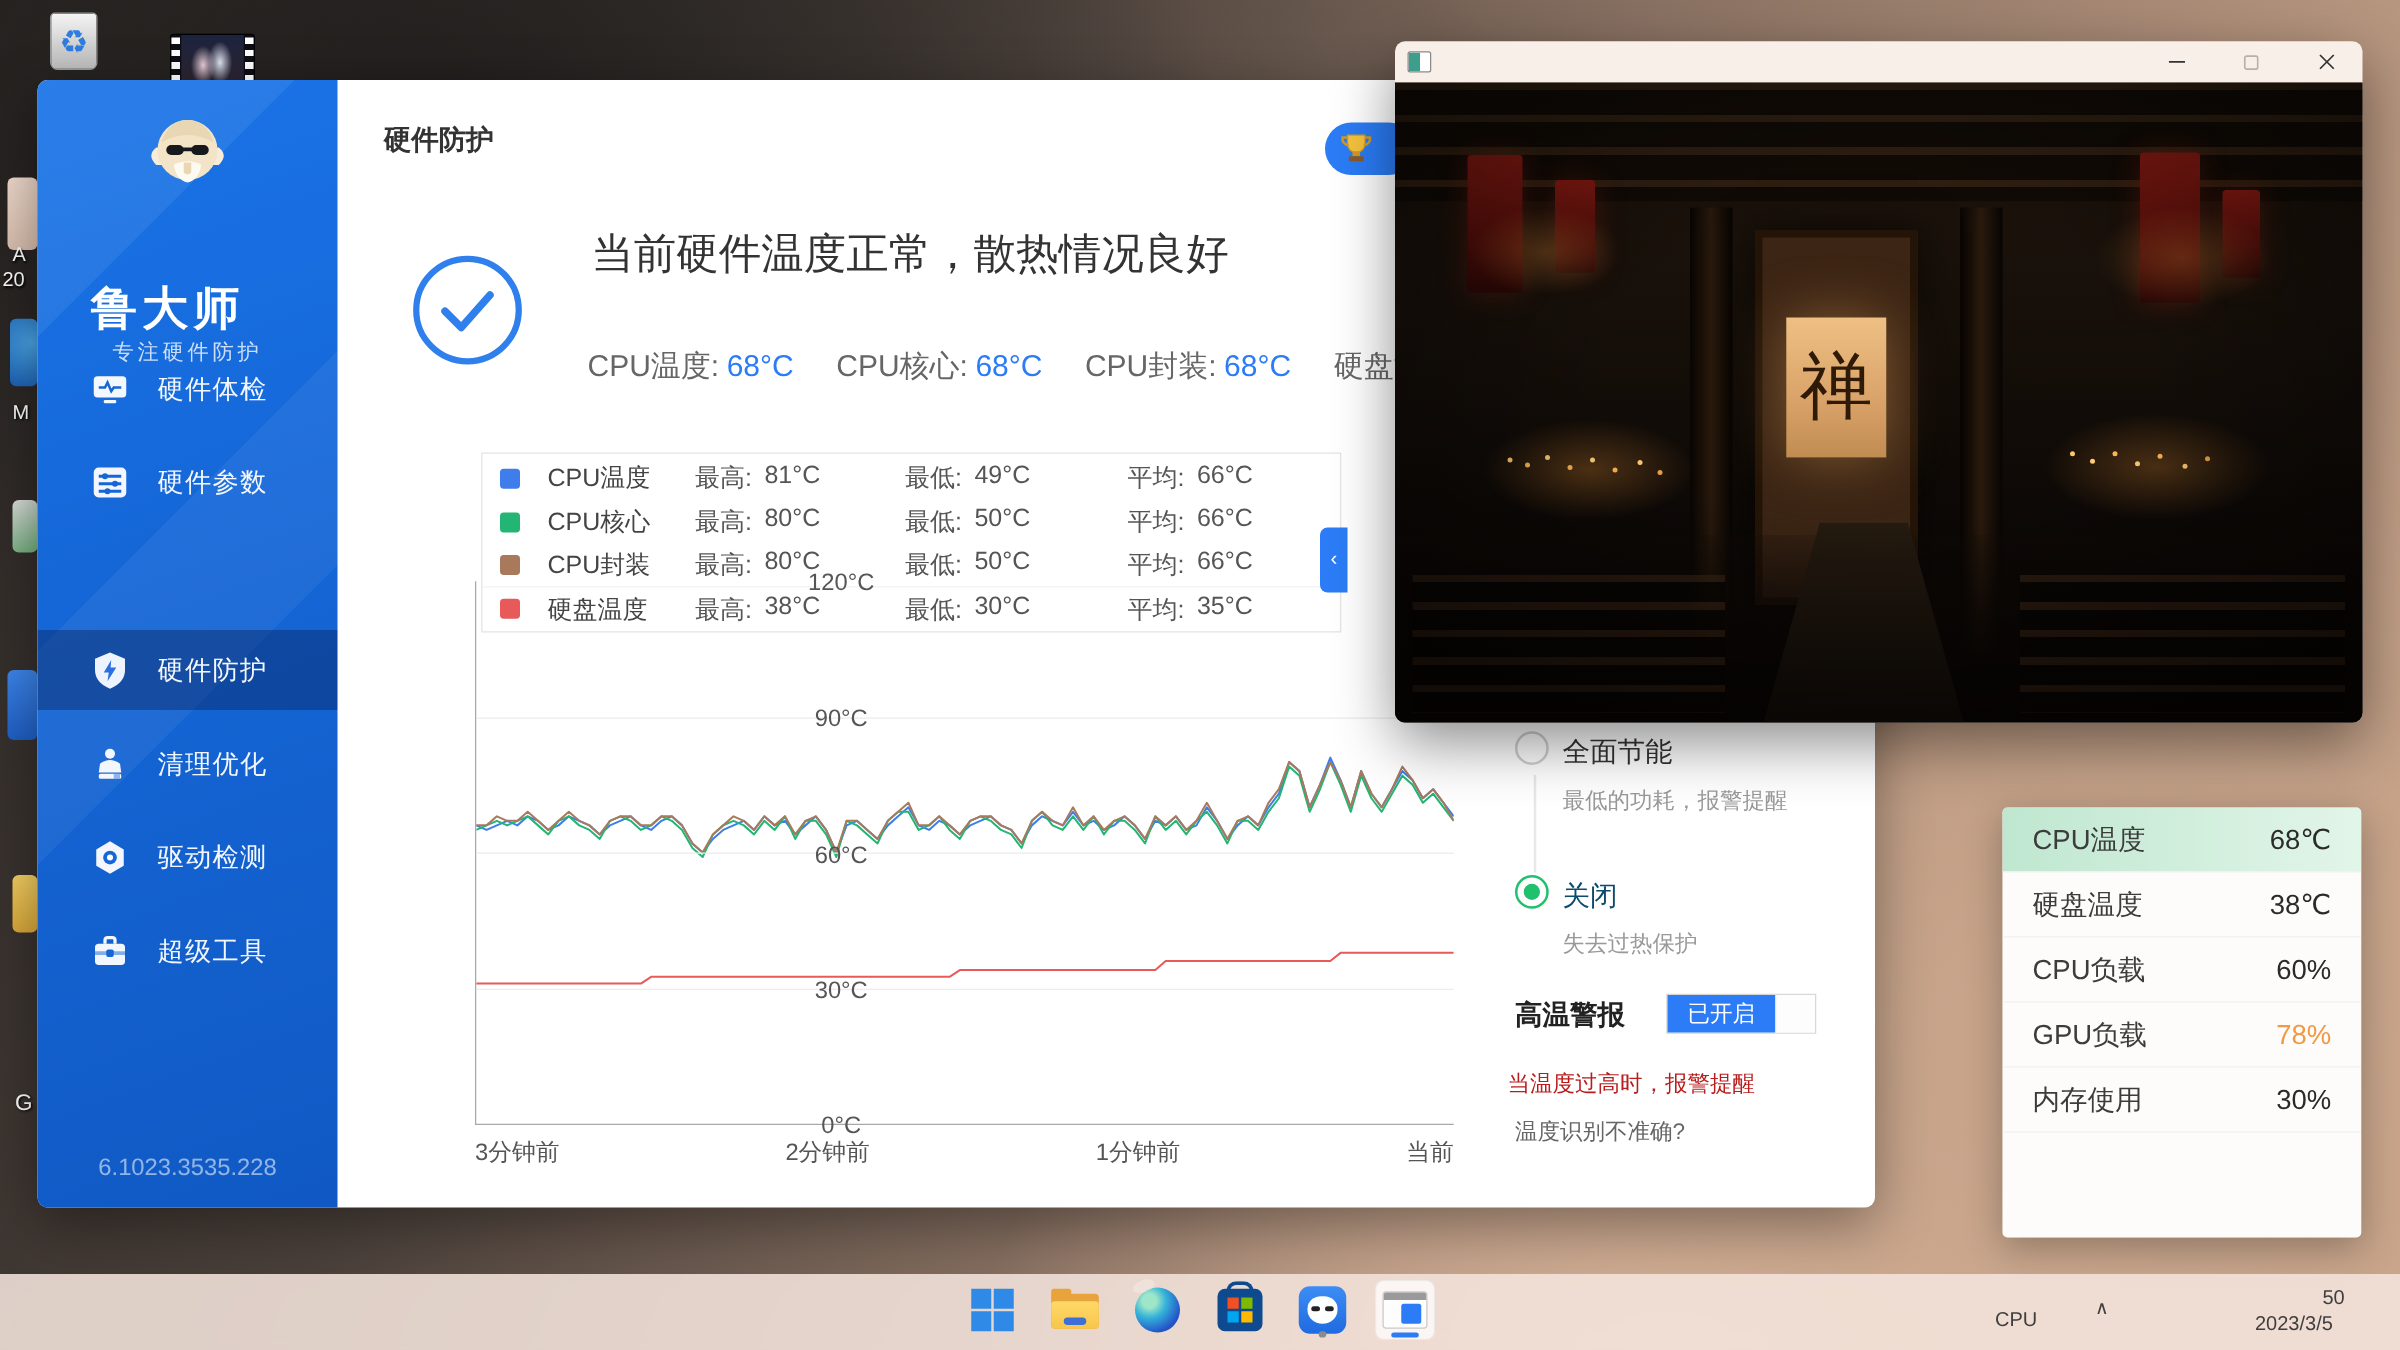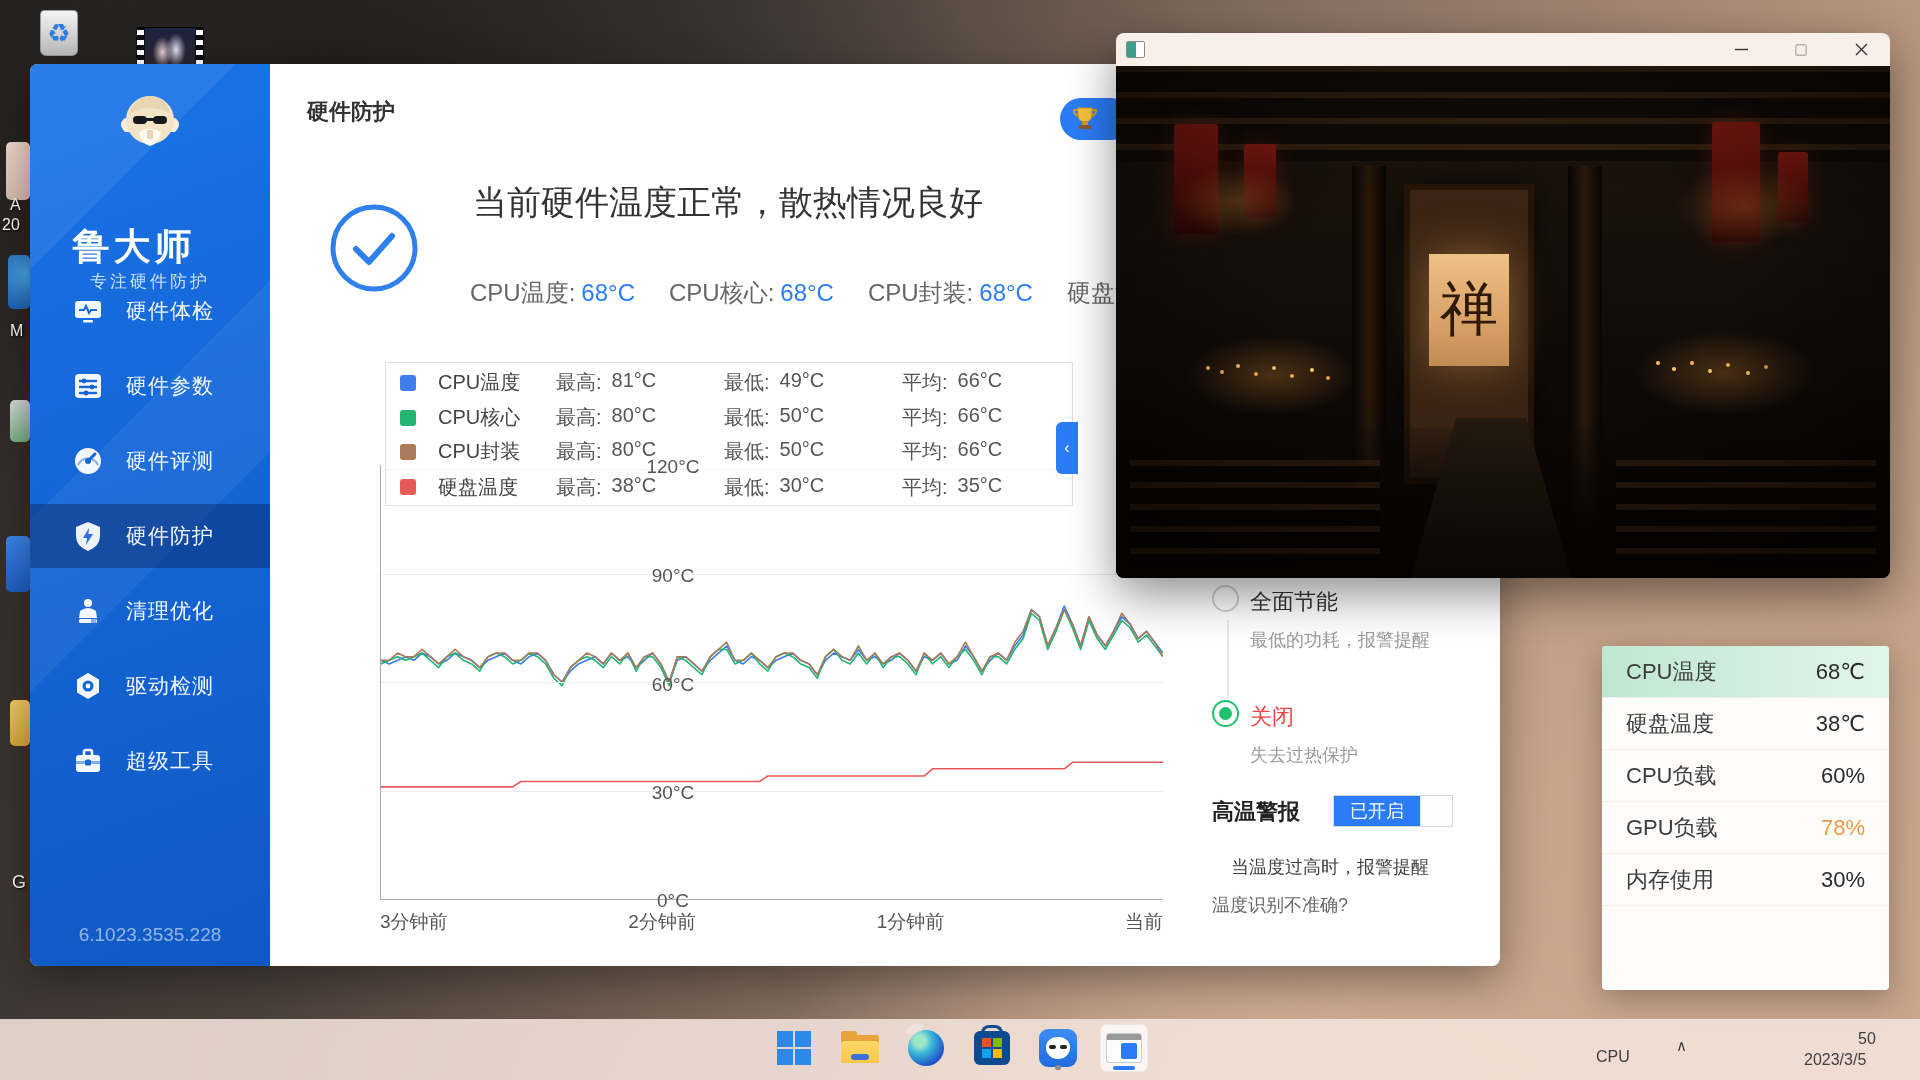--- a/index.html
+++ b/index.html
@@ -73,30 +73,30 @@
   .ylab { position:absolute; right:792px; width:70px; text-align:center; font-size:19px; color:#555; }
   .xlabs { left:350px; top:845px; width:783px; display:flex; justify-content:space-between;
     font-size:19px; color:#555; }
   .plot svg { width:100%; height:100%; display:block; }
   .radio { position:absolute; width:27px; height:27px; border-radius:50%; background:#fff;
     border:2px solid #d0d0d0; cursor:pointer; }
   .radio.sel { border-color:#21c06d; }
   .radio.sel::after { content:""; position:absolute; left:5px; top:5px; width:13px; height:13px;
     border-radius:50%; background:#21c06d; }
   .opt-title { font-size:22px; color:#333; }
-  .opt-title.green { color:#ef4444; }
+  .opt-title.green { color:#0c4a6e; }
   .opt-sub { font-size:18px; color:#999; margin-top:12px; }
   .vline { position:absolute; left:1197px; top:556px; width:2px; height:78px; background:#e8e8e8; }
   .alarm-label { left:1182px; top:733px; font-size:22px; font-weight:bold; color:#222; }
   .toggle { left:1303px; top:731px; width:120px; height:32px; background:#fff; border:1px solid #d8d8d8;
     display:flex; cursor:pointer; }
   .toggle .on { width:86px; background:#2b7cf6; color:#fff; font-size:18px; display:flex;
     align-items:center; justify-content:center; }
   .toggle .knob { flex:1; background:#fdfdfd; border-left:1px solid #e2e2e2; }
-  .alarm-desc { left:1201px; top:791px; font-size:18px; color:#404040; }
+  .alarm-desc { left:1176px; top:791px; font-size:18px; color:#b91c1c; }
   .alarm-link { left:1182px; top:829px; font-size:18px; color:#666; cursor:pointer; }
 
   .trophy-pill { left:1060px; top:98px; width:72px; height:42px; border-radius:21px; background:#2b7cf6;
     display:flex; align-items:center; justify-content:flex-start; padding-left:12px; }
 
   
   .game { left:1116px; top:33px; width:774px; height:545px; border-radius:8px;
     box-shadow:0 16px 48px rgba(0,0,0,.45); background:#f7efe8; }
   .gtitle { position:absolute; left:0; top:0; right:0; height:33px; display:flex; align-items:center; }
   .gicon { margin-left:10px; width:19px; height:17px; background:#fff; border:1px solid #8a8a8a;
@@ -242,31 +242,20 @@
               </g>
               <g fill="#1566d6">
                 <circle cx="12" cy="11" r="2.4"></circle>
                 <circle cx="20" cy="17" r="2.4"></circle>
                 <circle cx="14" cy="23" r="2.4"></circle>
               </g>
             </svg>
           </span>
         <span class="nlabel">硬件参数</span>
       </div>
-      <div class="nav-item" style="top:365px">
-        <span class="nicon">
-            <svg viewBox="0 0 32 32">
-              <circle cx="16" cy="16" r="13" fill="rgba(255,255,255,.95)"></circle>
-              <path d="M16 16 L23 9" stroke="#1566d6" stroke-width="3" stroke-linecap="round"></path>
-              <circle cx="16" cy="16" r="3" fill="#1566d6"></circle>
-              <path d="M6 20 a11 11 0 0 1 20 0" fill="none" stroke="#1566d6" stroke-width="2" opacity=".5"></path>
-            </svg>
-          </span>
-        <span class="nlabel">硬件评测</span>
-      </div>
       <div class="nav-item active" style="top:440px">
         <span class="nicon">
             <svg viewBox="0 0 32 32">
               <path d="M16 2 L28 7 V16 Q28 26 16 31 Q4 26 4 16 V7 Z" fill="#eef4ff"></path>
               <polygon points="17,8 11,18 15,18 14,25 21,14 16.5,14" fill="#2b6fe0"></polygon>
             </svg>
           </span>
         <span class="nlabel">硬件防护</span>
       </div>
       <div class="nav-item" style="top:515px">

